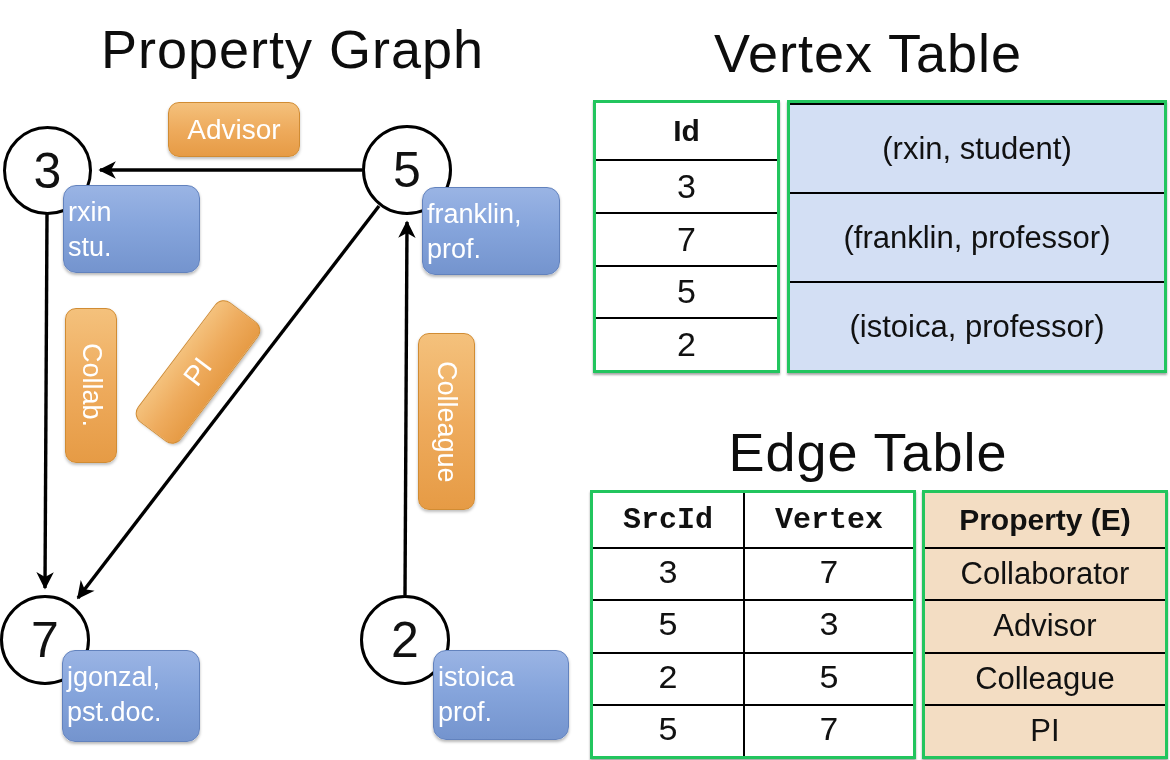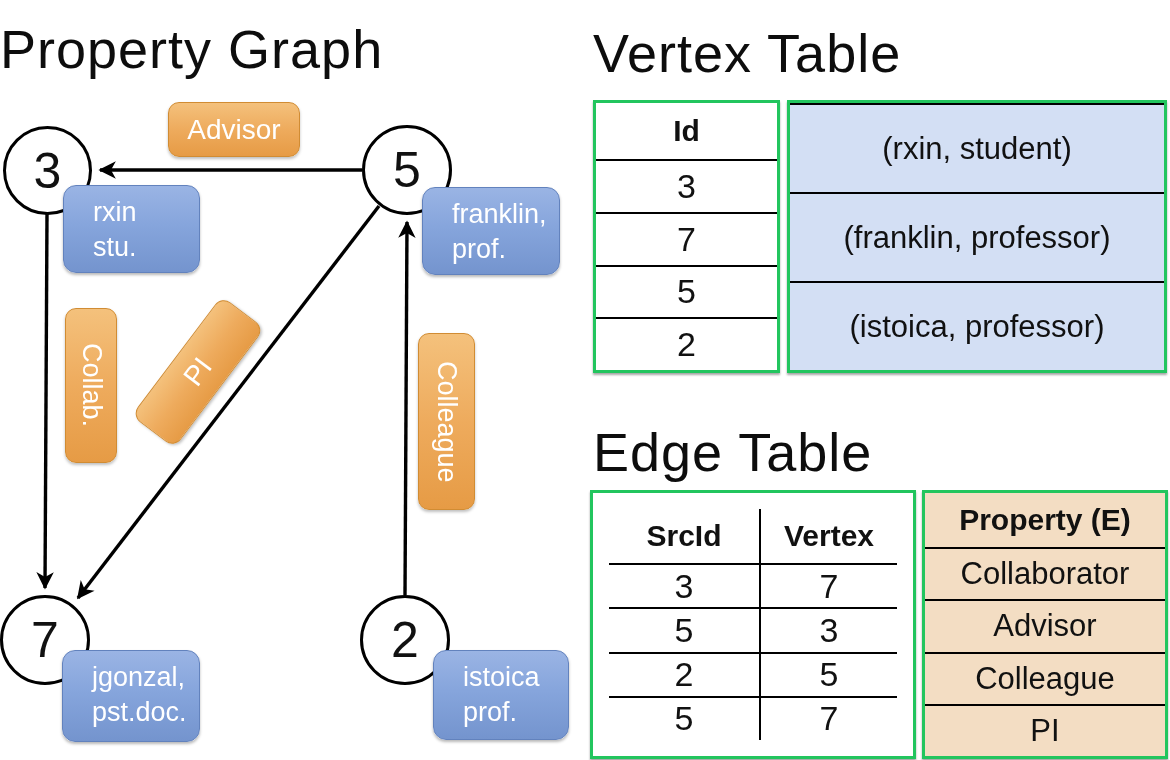--- a/index.html
+++ b/index.html
@@ -10,21 +10,21 @@
     position: relative;
     width: 1170px;
     height: 760px;
     background: #ffffff;
     overflow: hidden;
   }
 
   
   .title {
     position: absolute;
-    text-align: left;
+    text-align: center;
     font-weight: 400;
     font-size: 54px;
     letter-spacing: 1px;
     color: #0d0d0d;
     white-space: nowrap;
   }
   .graph-title  { left: 0;   top: 18px;  width: 585px; }
   .vt-title     { left: 593px; top: 22px;  width: 550px; }
   .et-title     { left: 593px; top: 401px; width: 550px; margin-top: 20px; }
 
@@ -50,21 +50,21 @@
   .vprop {
     position: absolute;
     z-index: 4;
     border-radius: 13px;
     background: linear-gradient(180deg, #9ab4e4 0%, #86a5dc 45%, #7494ce 100%);
     border: 1px solid #6282bd;
     box-shadow: 0 2px 3px rgba(0,0,0,0.28);
     color: #fff;
     font-size: 27px;
     line-height: 1.3;
-    padding: 9px 0 0 29px;
+    padding: 9px 0 0 4px;
   }
   .b-rxin     { left: 63px;  top: 185px; width: 137px; height: 88px; }
   .b-franklin { left: 422px; top: 187px; width: 138px; height: 88px; }
   .b-jgonzal  { left: 62px;  top: 650px; width: 138px; height: 92px; }
   .b-istoica  { left: 433px; top: 650px; width: 136px; height: 90px; }
 
   .elabel {
     position: absolute;
     z-index: 3;
     border-radius: 11px;
@@ -104,21 +104,21 @@
     white-space: nowrap;
   }
   .cell.first { border-top: none; }
   .cell.head  { flex: 0 0 54px; font-weight: 700; font-size: 30px; }
   .cell.num   { font-size: 34px; }
 
   .vt-id   { left: 593px; top: 100px; width: 187px; height: 273px; }
   .vt-prop { left: 787px; top: 100px; width: 380px; height: 273px; background: #d3dff4; }
   .vt-id .cell.head, .vt-prop .cell.head { flex: 0 0 56px; }
 
-  .et-left { left: 590px; top: 490px; width: 326px; height: 269px; flex-direction: row; padding: 16px; }
+  .et-left { left: 590px; top: 490px; width: 326px; height: 269px; flex-direction: row; padding: 0; font-family: Liberation Mono, monospace; }
   .et-col  { display: flex; flex-direction: column; height: 100%; }
   .et-src  { width: 150px; }
   .et-dst  { flex: 1; border-left: 2.5px solid #000; }
   .et-prop { left: 922px; top: 490px; width: 246px; height: 269px; background: #f3ddc3; }
 </style>
 </head>
 <body>
 
 <div class="stage">
 

